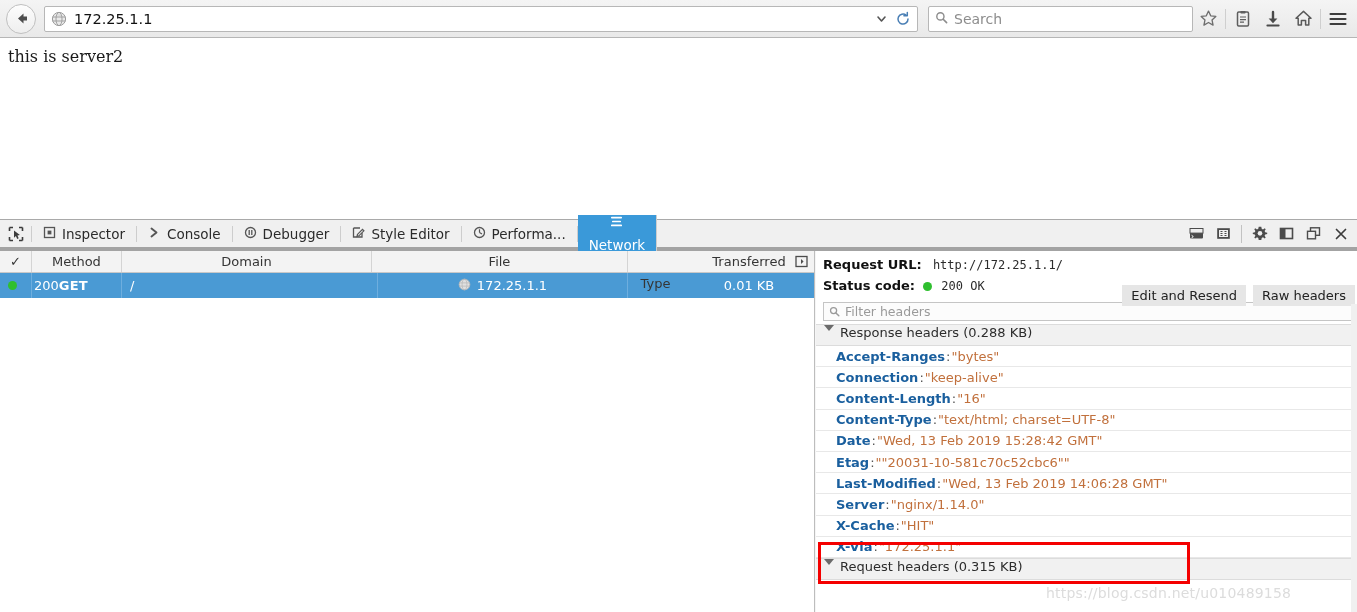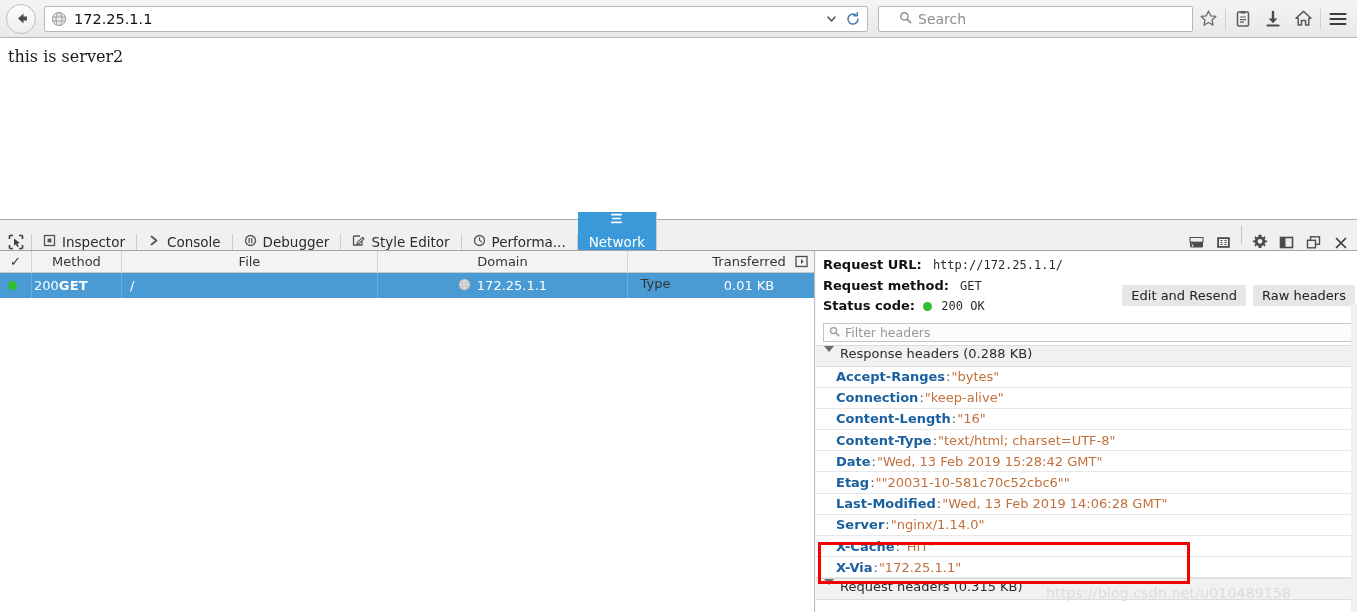--- a/index.html
+++ b/index.html
@@ -45,27 +45,27 @@
     flex: 1 1 auto;
     font-size: 14.5px;
     color: #111;
     white-space: nowrap; overflow: hidden;
     font-family: "DejaVu Sans", sans-serif;
   }
   .chev-btn { width: 20px; height: 24px; display:flex; align-items:center; justify-content:center; flex:none; }
   .reload-btn { width: 24px; height: 24px; display:flex; align-items:center; justify-content:center; flex:none; }
 
   .searchbar {
-    width: 315px; height: 26px;
+    width: 265px; height: 26px;
     margin-left: 10px;
     background: #ffffff;
     border: 1px solid #b7b7b7;
     border-radius: 2px;
     display: flex; align-items: center;
-    padding: 0 20px;
+    padding: 0 6px;
     flex: none;
   }
   .search-ph {
     font-size: 14px; color: #8d8d8d; margin-left: 6px;
     font-family: "DejaVu Sans", sans-serif;
   }
   .tb-icon {
     width: 30px; height: 30px; flex: none;
     display: flex; align-items: center; justify-content: center;
   }
@@ -84,22 +84,22 @@
 
   
   #devtools {
     position: absolute; left: 0; top: 219px; width: 1357px; height: 393px;
     background: #f5f5f5;
     border-top: 1px solid #a9a9a9;
   }
   #dt-toolbar {
     position: absolute; left: 0; top: 0; width: 1357px; height: 31px;
     background: #f0f0f0;
-    border-bottom: 1px solid #a3a3a3;
-    display: flex; align-items: flex-end;
+    border-bottom: 4px solid #a3a3a3;
+    display: flex; align-items: center;
   }
   .picker-cell {
     width: 32px; display:flex; align-items:center; justify-content:center;
     border-right: 1px solid #cdcdcd; flex: none;
   }
   .dt-tab {
     display: flex; align-items: center; gap: 6px;
     padding: 0 11px;
     border-right: 1px solid #cdcdcd;
     font-size: 13.5px; color: #2b2b2b;
@@ -432,22 +432,22 @@
       <svg width="14" height="14" viewBox="0 0 14 14">
           <path d="M2.5 2.5 L11.5 11.5 M11.5 2.5 L2.5 11.5" stroke="#3b3b3b" stroke-width="1.7" stroke-linecap="round"></path>
         </svg>
     </div>
   </div>
 
   <div id="net-list">
     <div id="net-head">
       <div class="hc c-check">✓</div>
       <div class="hc c-method">Method</div>
+      <div class="hc c-domain">Domain</div>
       <div class="hc c-file">File</div>
-      <div class="hc c-domain">Domain</div>
       <div class="hc c-type">Type</div>
       <div class="hc c-transferred">
         <span>Transferred</span>
         <span style="position:absolute;right:6px;top:4px">
           <svg width="13" height="13" viewBox="0 0 13 13">
               <rect x="1" y="1.5" width="11" height="10" fill="none" stroke="#4c4c4c" stroke-width="1.3"></rect>
               <path d="M6 4 L8.6 6.5 L6 9 Z" fill="#4c4c4c"></path>
             </svg>
         </span>
       </div>
@@ -479,24 +479,20 @@
 
   <div id="details">
 
 
     <div id="det-summary">
       <div class="sum-line">
         <span class="sum-label">Request URL:</span>
         <span class="sum-val">http://172.25.1.1/</span>
       </div>
       <div class="sum-line">
-        <span class="sum-label">Request method:</span>
-        <span class="sum-val">GET</span>
-      </div>
-      <div class="sum-line">
         <span class="sum-label">Status code:</span>
         <span class="dot dot-dark" style="margin: 0px 5px 0px 4px; vertical-align: middle; background: rgb(47, 191, 47);"></span>
         <span class="sum-val-ok">200 OK</span>
       </div>
 
       <div class="sum-buttons">
         <div class="sum-btn">Edit and Resend</div>
         <div class="sum-btn">Raw headers</div>
       </div>
     </div>

